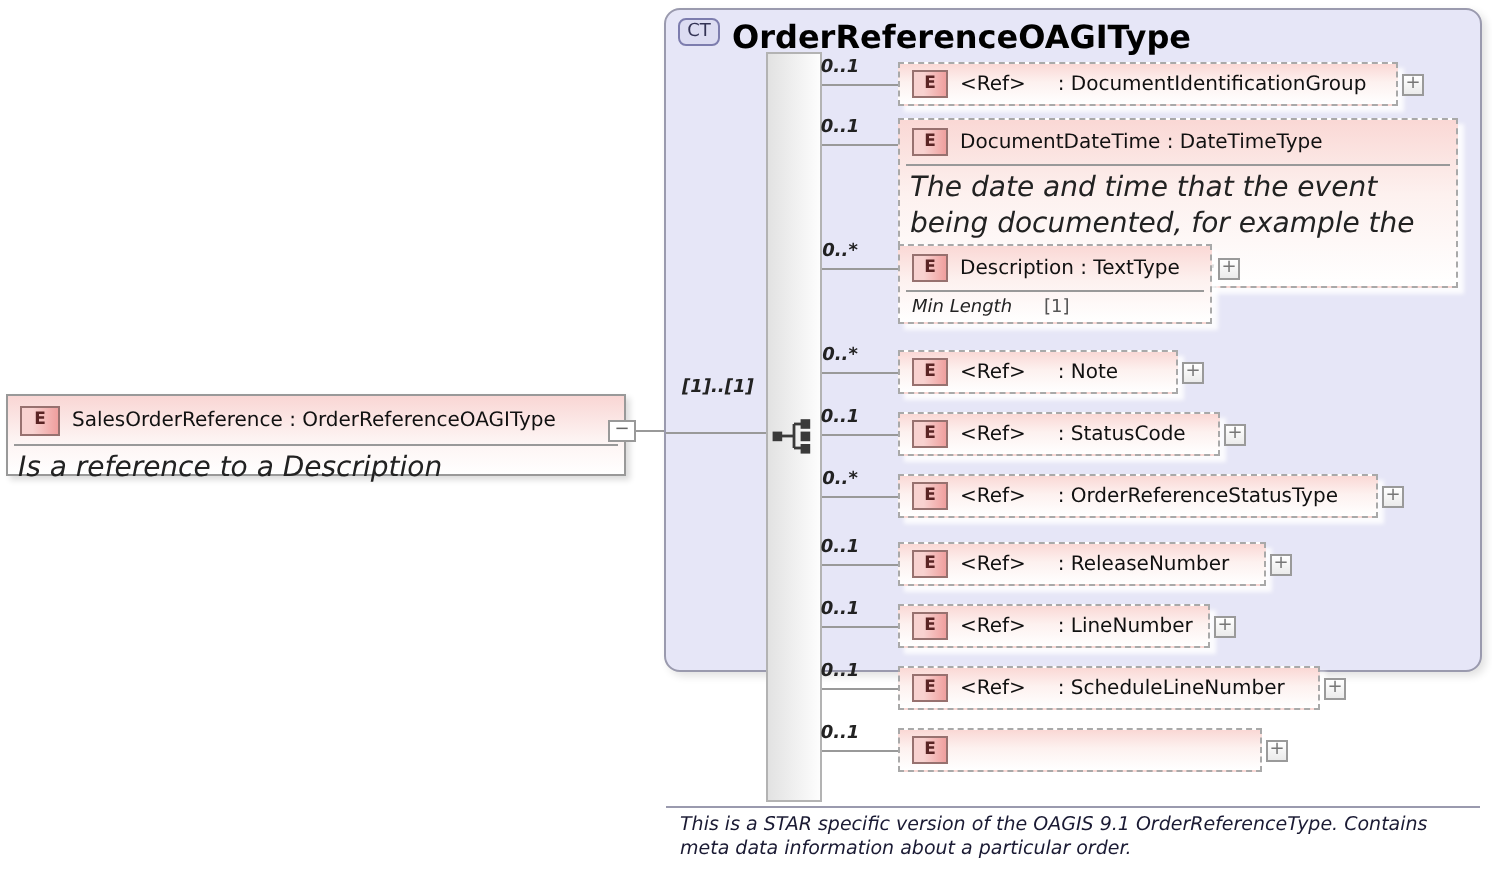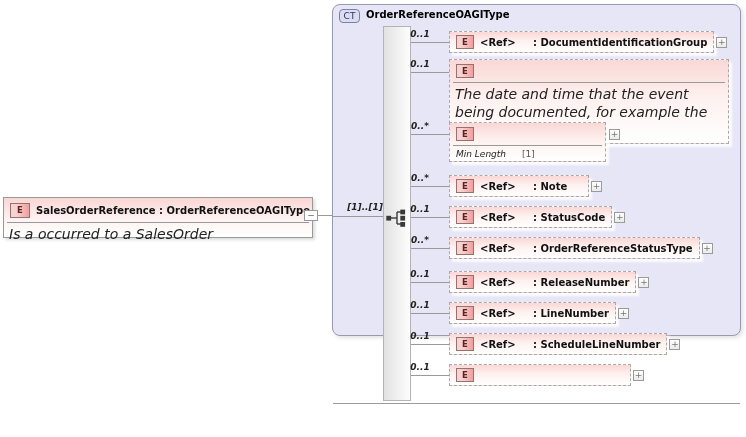--- a/index.html
+++ b/index.html
@@ -5,21 +5,21 @@
   html,body{margin:0;padding:0;background:#fff;}
   .stage{position:relative;width:746px;height:437px;background:#fff;overflow:hidden;
          font-family:"DejaVu Sans","Liberation Sans",sans-serif;color:#111;}
   
   .hline{position:absolute;height:1px;background:#999;}
   .card{position:absolute;width:50px;text-align:center;font-size:9px;font-style:italic;
         font-weight:bold;color:#222;}
   .eicon{display:inline-block;width:16px;height:12px;line-height:12px;text-align:center;
          font-size:8.5px;font-weight:bold;color:#5a2424;border:1px solid #97716f;
          background:linear-gradient(to right,#f8d2d0 30%,#ef9f9e);flex:0 0 auto;}
-  .lbl{font-size:10px;font-weight:bold;white-space:pre;color:#111;}
+  .lbl{font-size:10px;font-weight:normal;white-space:pre;color:#111;}
   .plusbox{width:11px;height:11px;box-sizing:border-box;border:1px solid #9a9a9a;
            background:linear-gradient(to bottom,#ffffff,#ebebeb);color:#777;
            display:flex;align-items:center;justify-content:center;
            font-size:9px;line-height:9px;flex:0 0 auto;}
   .ebox{box-sizing:border-box;border:1px dashed #a9a9a9;
         background:linear-gradient(to bottom,#fad8d5 0%,#fdf1ef 45%,#ffffff 100%);
         box-shadow:3px 3px 2px rgba(255,255,255,0.85);}
   .trow{display:flex;align-items:center;gap:6px;padding:0 6px;height:20px;}
   .ann{font-size:14px;font-style:italic;color:#222;line-height:1.3;padding:2px 5px 3px 5px;}
   .sep{border-top:1px solid #999;margin:0 3px;}
@@ -32,24 +32,24 @@
   .minusbox{position:absolute;left:304px;top:210px;width:14px;height:11px;box-sizing:border-box;
             border:1px solid #999;background:#fff;color:#666;display:flex;align-items:center;
             justify-content:center;font-size:9px;line-height:9px;}
   
   .ct{position:absolute;left:332px;top:4px;width:409px;height:332px;box-sizing:border-box;
       border:1px solid #9a9aae;border-radius:8px;background:#e6e6f7;
       box-shadow:2px 2px 4px rgba(0,0,0,0.12);}
   .ctbadge{position:absolute;left:6px;top:4px;width:21px;height:14px;box-sizing:border-box;
            border:1px solid #7d7dae;border-radius:4px;background:#dcdcf2;color:#333355;
            font-size:9px;line-height:12px;text-align:center;}
-  .cttitle{position:absolute;left:33px;top:4px;font-size:10px;font-weight:bold;color:#000;}
+  .cttitle{position:absolute;left:33px;top:4px;font-size:16px;font-weight:bold;color:#000;}
   .bar{position:absolute;left:50px;top:21px;width:28px;height:375px;box-sizing:border-box;
        border:1px solid #b3b3b3;background:linear-gradient(to right,#e2e2e2,#fdfdfd);}
-  .groupcard{position:absolute;left:8px;top:197px;width:42px;text-align:right;
+  .groupcard{position:absolute;left:8px;top:184px;width:42px;text-align:left;
              font-size:9px;font-style:italic;font-weight:bold;color:#222;}
   .seqicon{position:absolute;left:53px;top:203px;width:22px;height:20px;}
   .rowwrap{position:absolute;display:flex;align-items:center;}
   .rowwrap .ebox{display:flex;align-items:center;gap:6px;padding:0 6px;height:22px;box-sizing:border-box;}
   .rowwrap .plusbox{margin-left:2px;}
   .bigbox{position:absolute;}
   .facet{display:flex;gap:16px;padding:3px 6px 2px 6px;font-size:9px;}
   .facetname{font-style:italic;color:#222;}
   .facetval{color:#555;}
   .ctfooterline{position:absolute;left:0;right:0;top:398px;height:1px;background:#9a9aae;}
@@ -62,21 +62,21 @@
 <div class="stage">
 
   <div class="hline" style="left:300px;top:215px;width:33px;"></div>
 
   <div class="gbox">
     <div class="trow">
       <span class="eicon">E</span>
       <span class="lbl">SalesOrderReference : OrderReferenceOAGIType</span>
     </div>
     <div class="sep"></div>
-    <div class="ann">Is a occurred to a SalesOrder</div>
+    <div class="ann">Is a reference to a Description</div>
   </div>
   <div class="minusbox">−</div>
 
   <div class="ct">
     <div class="ctbadge">CT</div>
     <div class="cttitle">OrderReferenceOAGIType</div>
 
     <div class="bar"></div>
     <div class="hline" style="left:0;top:211px;width:50px;"></div>
     <div class="groupcard">[1]..[1]</div>
@@ -103,30 +103,32 @@
         <span class="lbl">&lt;Ref&gt;     : DocumentIdentificationGroup</span>
       </div>
       <div class="plusbox">+</div>
     </div>
 
     <div class="hline" style="left:78px;top:67px;width:38px;"></div>
     <div class="card" style="left:62px;top:54px;">0..1</div>
     <div class="ebox bigbox" style="left:116px;top:54px;width:280px;">
       <div class="trow" style="height:22px;">
         <span class="eicon">E</span>
+        <span class="lbl">DocumentDateTime : DateTimeType</span>
       </div>
       <div class="sep"></div>
       <div class="ann">The date and time that the event being documented, for example the Parts Order, occurred.</div>
     </div>
 
     <div class="hline" style="left:78px;top:129px;width:38px;"></div>
     <div class="card" style="left:62px;top:116px;">0..*</div>
     <div class="ebox bigbox" style="left:116px;top:117px;width:157px;">
       <div class="trow" style="height:22px;">
         <span class="eicon">E</span>
+        <span class="lbl">Description : TextType</span>
       </div>
       <div class="sep"></div>
       <div class="facet">
         <span class="facetname">Min Length</span>
         <span class="facetval">[1]</span>
       </div>
     </div>
     <div class="plusbox" style="position:absolute;left:276px;top:124px;">+</div>
 
     <div class="hline" style="left:78px;top:181px;width:38px;"></div>
@@ -192,15 +194,16 @@
     <div class="hline" style="left:78px;top:370px;width:38px;"></div>
     <div class="card" style="left:62px;top:357px;">0..1</div>
     <div class="rowwrap" style="left:116px;top:359px;">
       <div class="ebox" style="min-width:182px;">
         <span class="eicon">E</span>
       </div>
       <div class="plusbox">+</div>
     </div>
 
     <div class="ctfooterline"></div>
+    <div class="ctfooter">This is a STAR specific version of the OAGIS 9.1 OrderReferenceType. Contains meta data information about a particular order.</div>
   </div>
 
 </div>
 
 </body></html>

